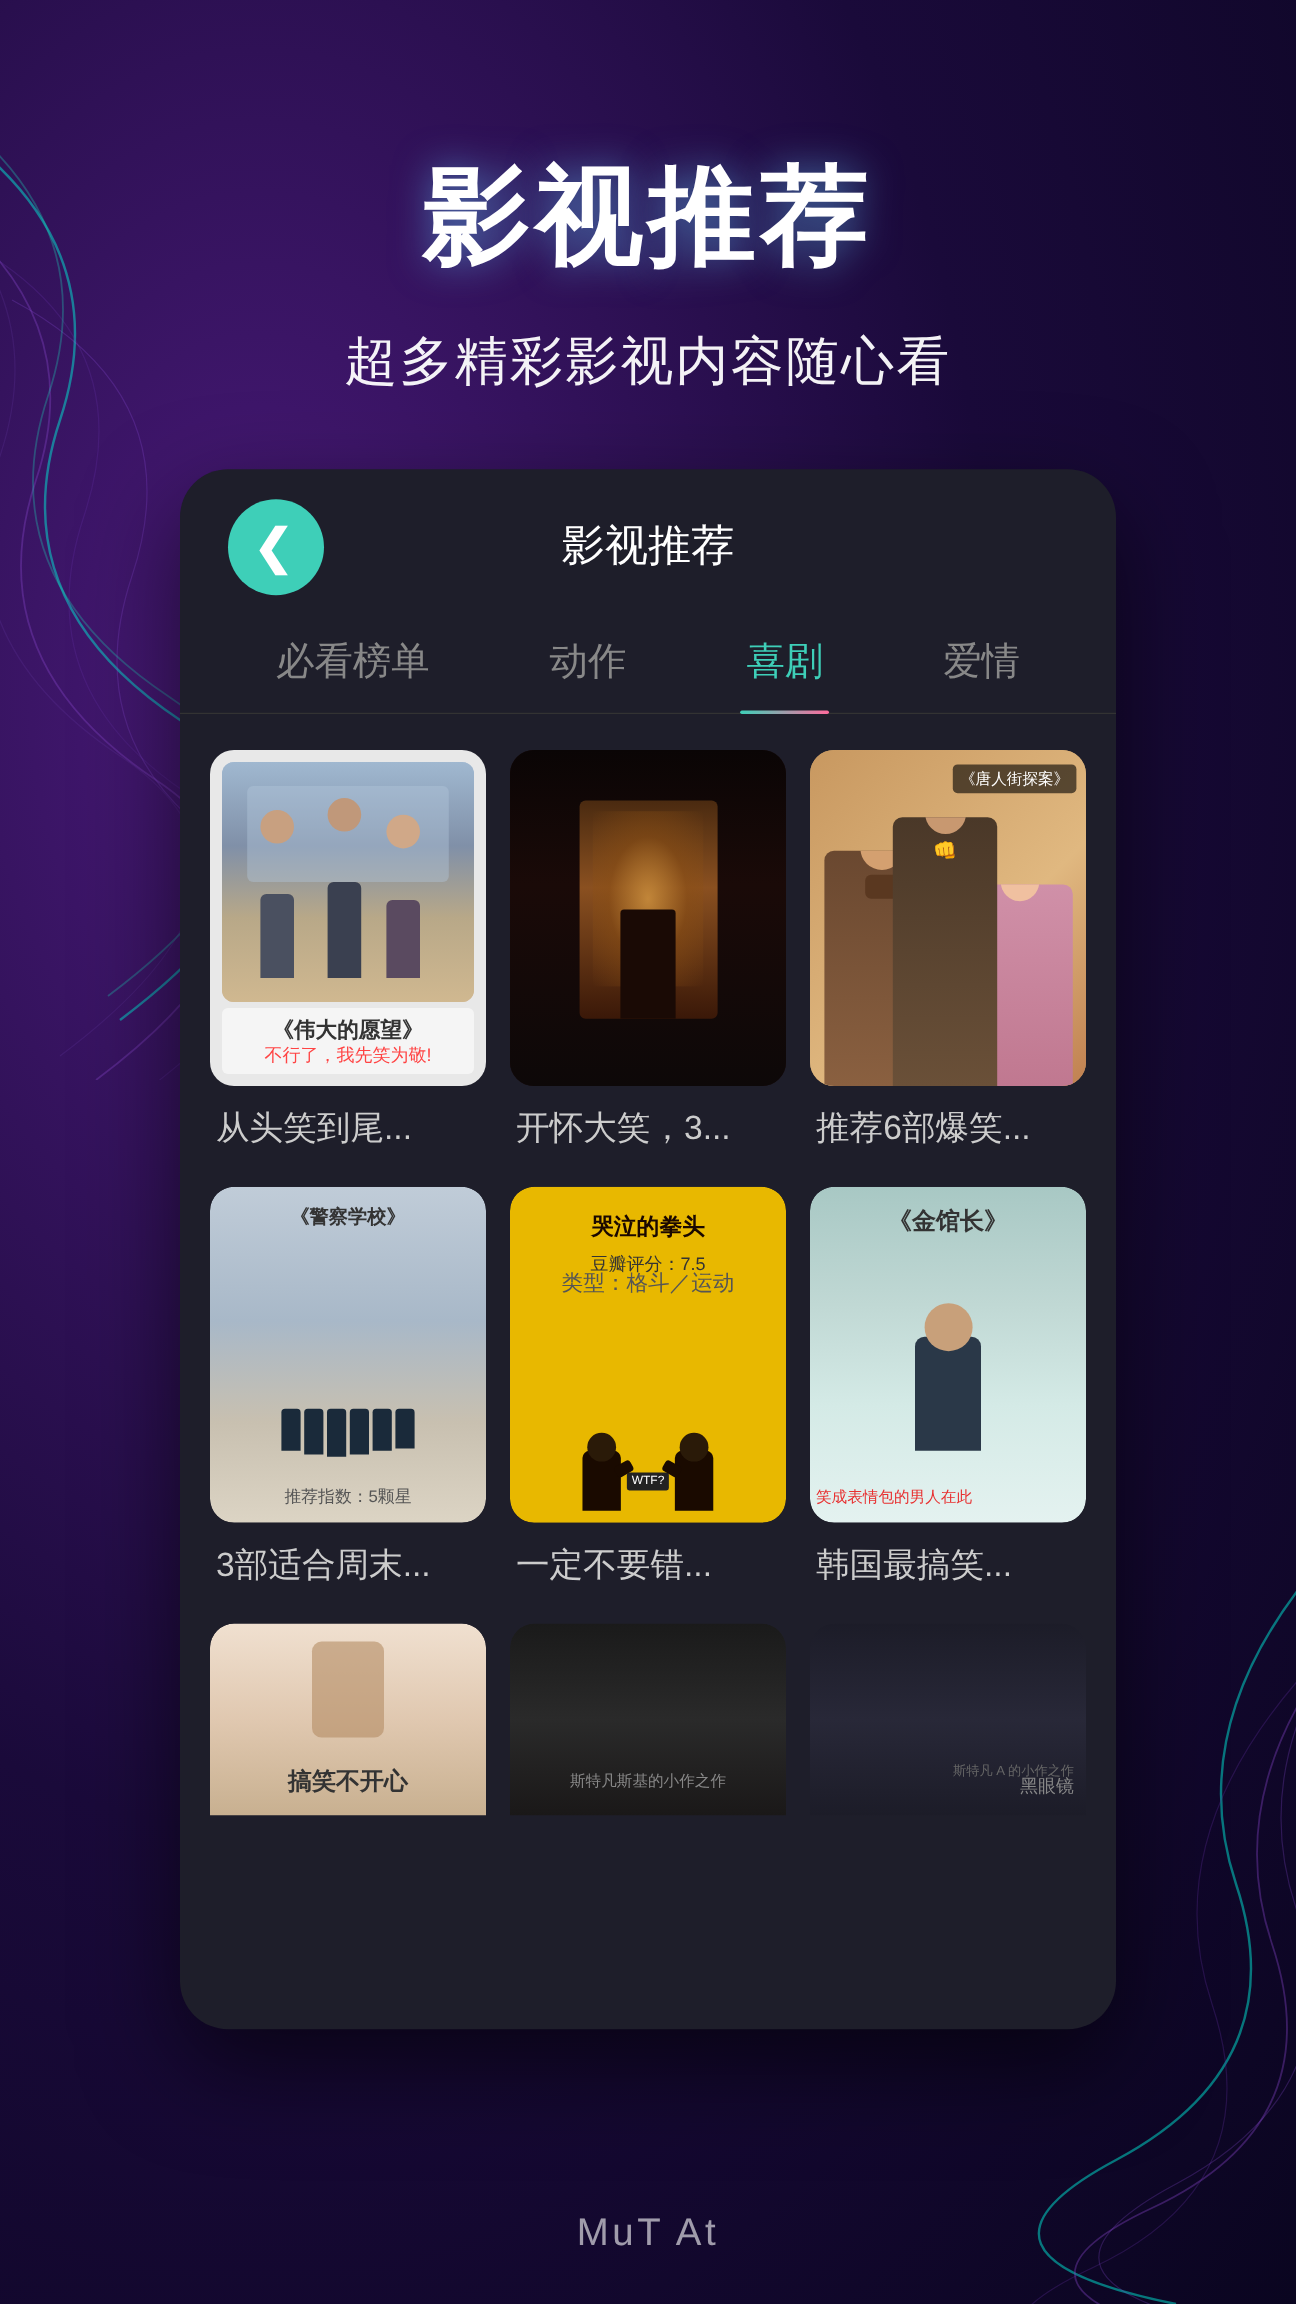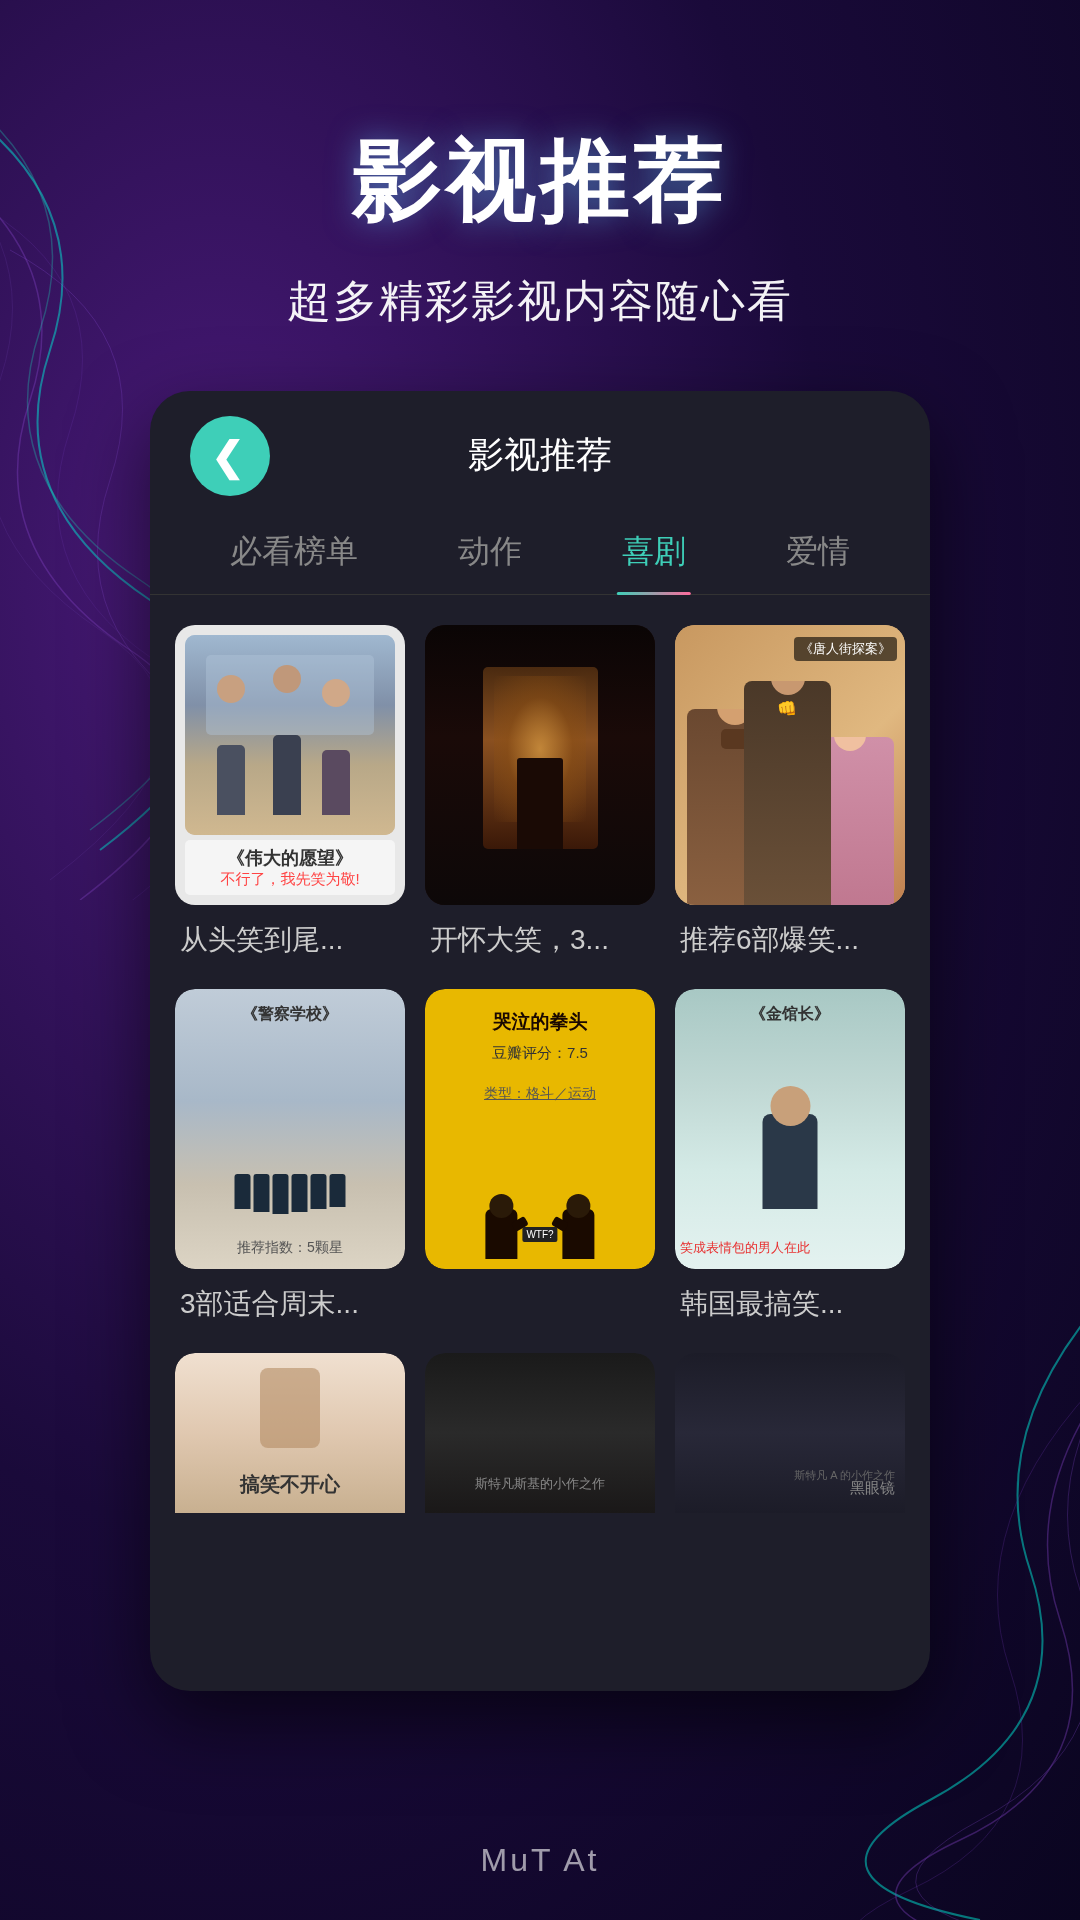--- a/index.html
+++ b/index.html
@@ -407,43 +407,44 @@
       </div>
       <div class="card-caption">3部适合周末...</div>
     </div>
 
     <div class="card-item">
       <div class="card-thumbnail">
         <div style="width:100%;height:100%;background:#e8b800;position:relative;overflow:hidden;border-radius:20px;">
 
           <div style="position:absolute;top:20px;left:50%;transform:translateX(-50%);font-size:19px;color:#1a0800;font-weight:bold;white-space:nowrap;">哭泣的拳头</div>
           <div style="position:absolute;top:55px;left:50%;transform:translateX(-50%);font-size:15px;color:#333;white-space:nowrap;">豆瓣评分：7.5</div>
-          <div style="position:absolute;top:96px;left:50%;transform:translateX(-50%);font-size:14px;color:#555;white-space:nowrap;text-decoration:underline;">类型：格斗／运动</div>
+          <div style="position:absolute;top:68px;left:50%;transform:translateX(-50%);font-size:18px;color:#555;white-space:nowrap;">类型：格斗／运动</div>
 
           <div style="position:absolute;bottom:10px;left:50%;transform:translateX(-50%);display:flex;gap:5px;align-items:center;">
             <div style="width:32px;height:50px;background:#1a0a00;border-radius:6px 6px 0 0;position:relative;">
               <div style="position:absolute;top:-15px;left:50%;transform:translateX(-50%);width:24px;height:24px;background:#2a1a08;border-radius:50%;"></div>
               <div style="position:absolute;right:-10px;top:10px;width:15px;height:10px;background:#1a0a00;border-radius:3px;transform:rotate(-30deg);"></div>
             </div>
             <div style="background:#222;color:white;font-size:10px;padding:2px 4px;border-radius:2px;">WTF?</div>
             <div style="width:32px;height:50px;background:#1a0a00;border-radius:6px 6px 0 0;position:relative;">
               <div style="position:absolute;top:-15px;left:50%;transform:translateX(-50%);width:24px;height:24px;background:#2a1a08;border-radius:50%;"></div>
               <div style="position:absolute;left:-10px;top:10px;width:15px;height:10px;background:#1a0a00;border-radius:3px;transform:rotate(30deg);"></div>
             </div>
           </div>
         </div>
       </div>
+      <div class="card-caption">一定不要错...</div>
     </div>
 
     <div class="card-item">
       <div class="card-thumbnail">
         <div style="width:100%;height:100%;background:#d8ece8;position:relative;overflow:hidden;border-radius:20px;">
           <div style="width:100%;height:100%;background:linear-gradient(180deg,#a8c8c4 0%,#c0d8d4 35%,#d4eae6 65%,#e4f2f0 100%);">
 
-            <div style="position:absolute;top:15px;left:50%;transform:translateX(-50%);font-size:16px;color:#333;font-weight:bold;white-space:nowrap;">《金馆长》</div>
+            <div style="position:absolute;top:15px;left:50%;transform:translateX(-50%);font-size:20px;color:#333;font-weight:bold;white-space:nowrap;">《金馆长》</div>
 
             <div style="position:absolute;bottom:60px;left:50%;transform:translateX(-50%);width:55px;height:95px;background:#2a3848;border-radius:8px 8px 0 0;position:absolute;">
               <div style="position:absolute;top:-28px;left:50%;transform:translateX(-50%);width:40px;height:40px;background:#c8a07a;border-radius:50%;"></div>
             </div>
 
             <div style="position:absolute;bottom:12px;left:50%;transform:translateX(-50%);font-size:13px;color:#e83030;white-space:nowrap;text-align:left;width:100%;padding:0 5px;">笑成表情包的男人在此</div>
           </div>
         </div>
       </div>
       <div class="card-caption">韩国最搞笑...</div>

